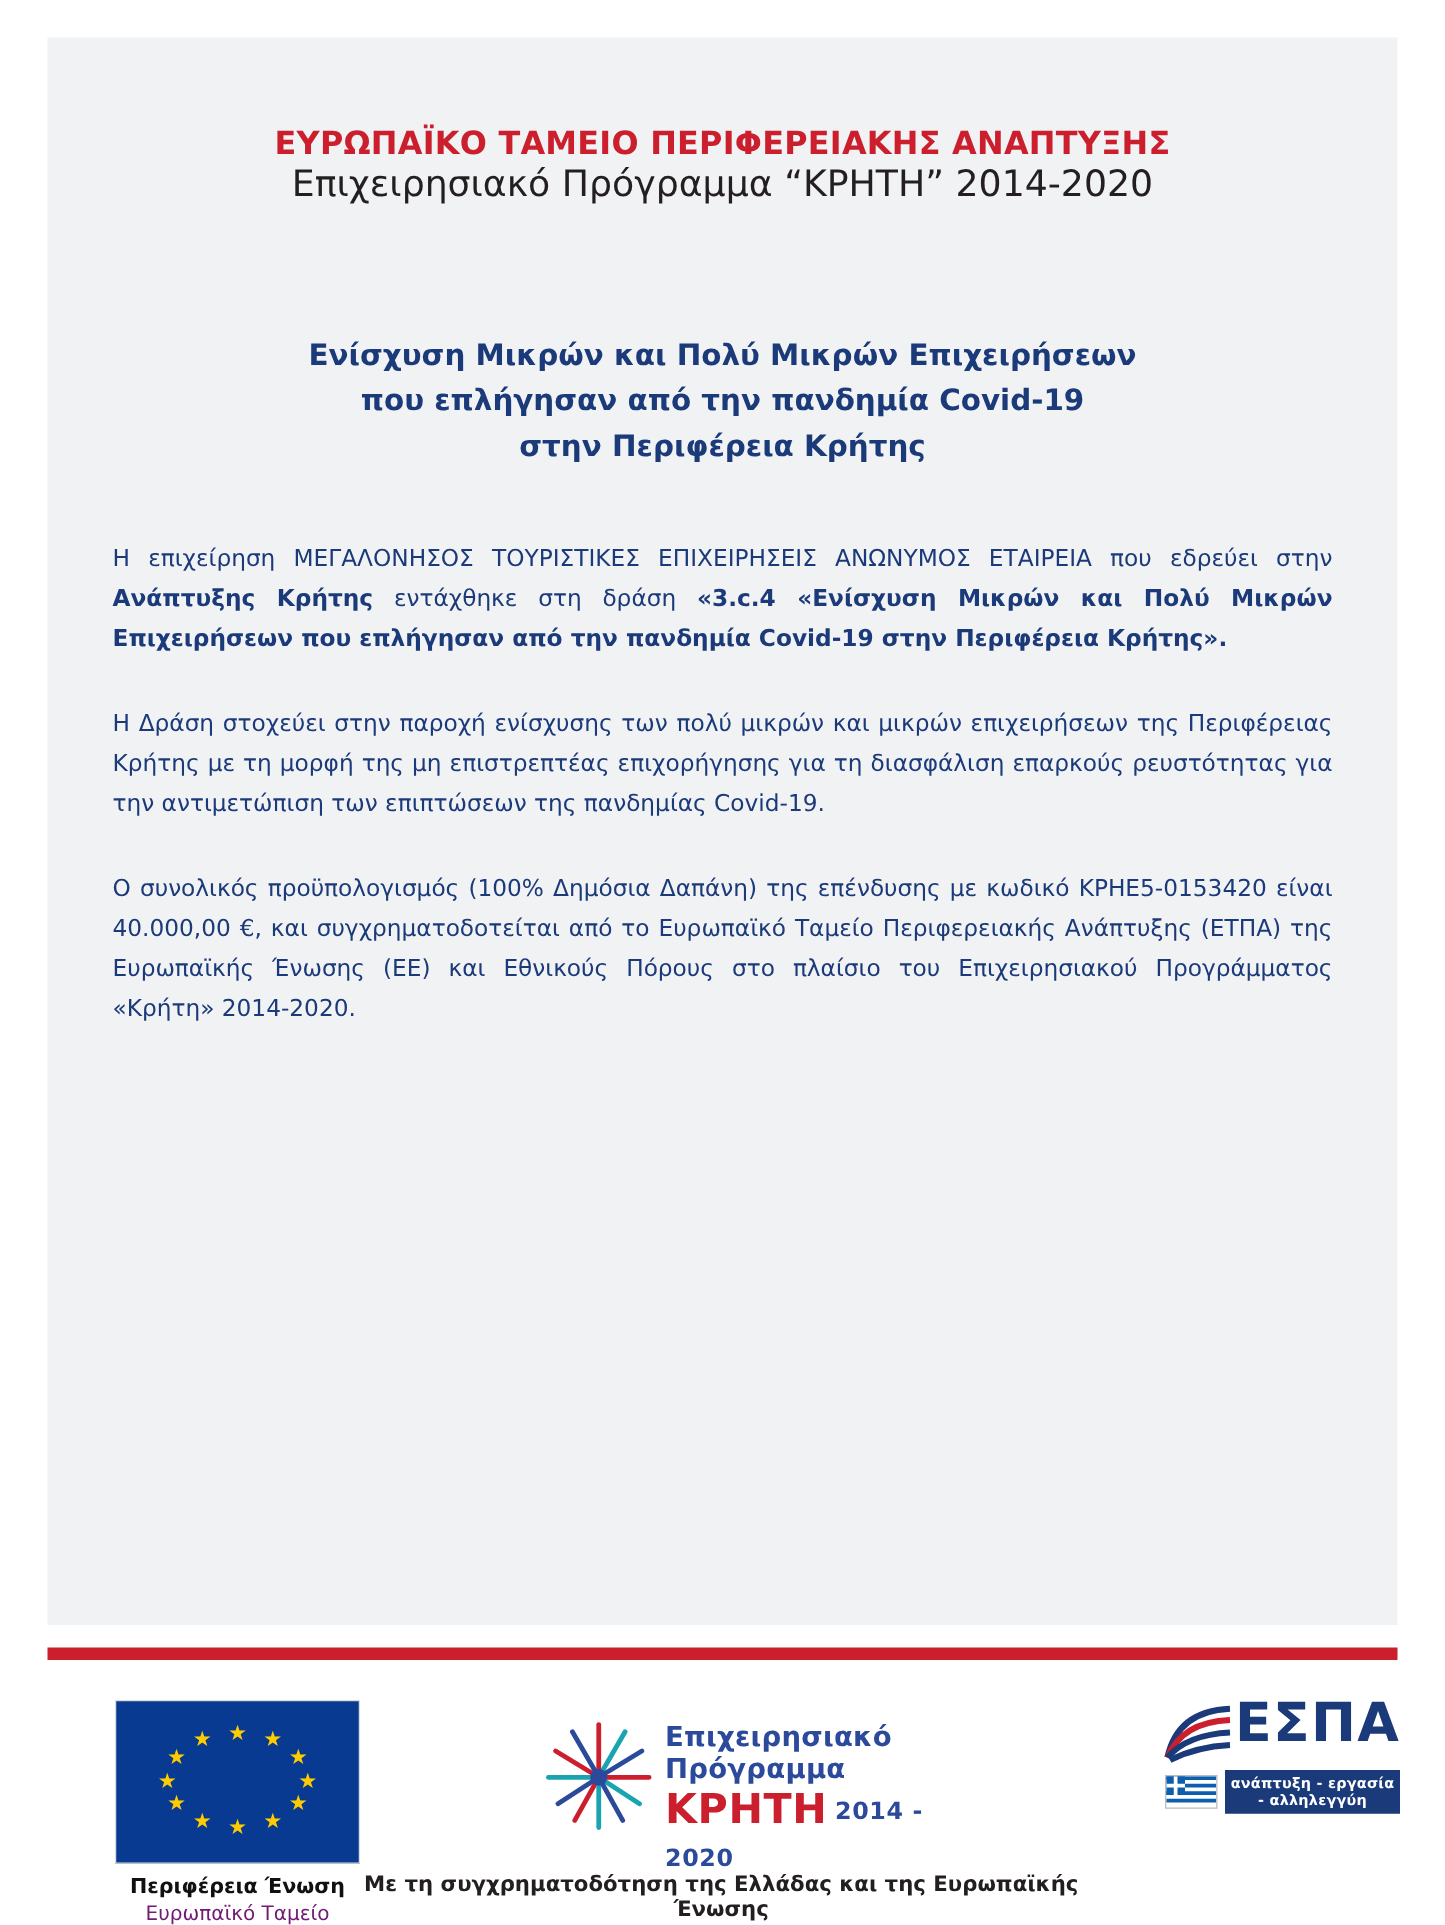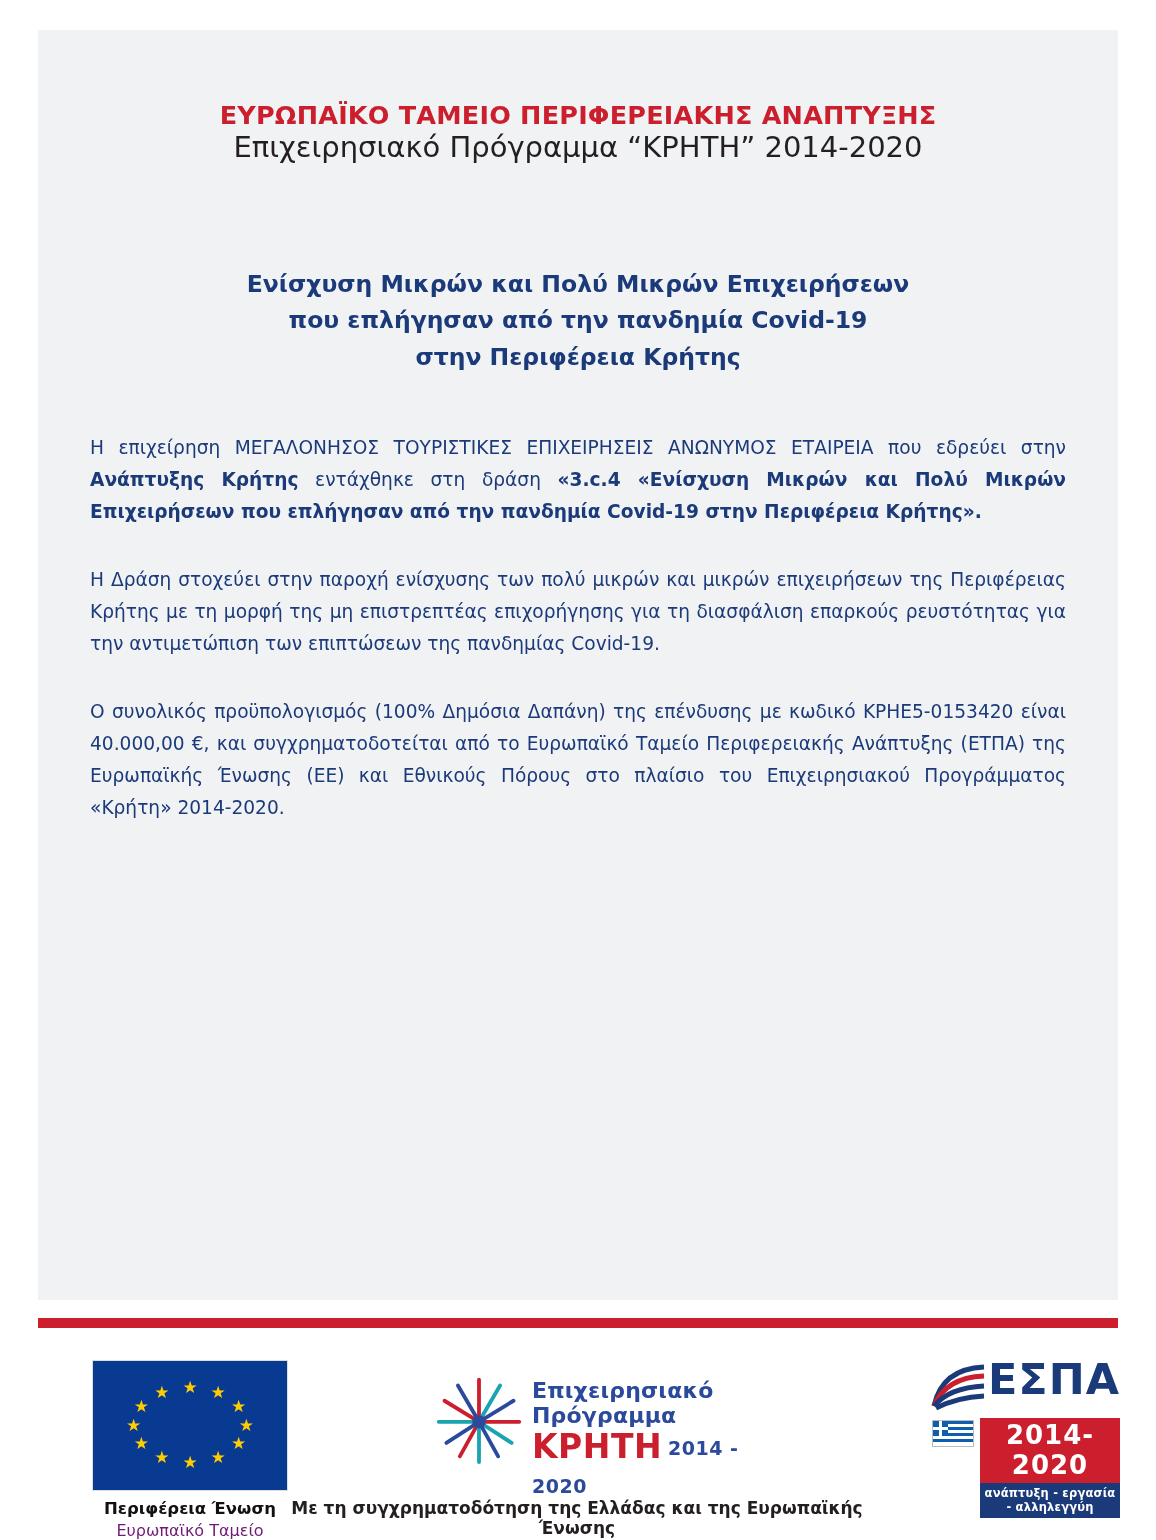--- a/index.html
+++ b/index.html
@@ -359,19 +359,18 @@
       </div>
       <div class="gr-flag">
         <div class="gr-stripe" style="top:0px;"></div>
         <div class="gr-stripe" style="top:6px;"></div>
         <div class="gr-stripe" style="top:12px;"></div>
         <div class="gr-stripe" style="top:18px;"></div>
         <div class="gr-canton"></div>
         <div class="gr-cross-v"></div>
         <div class="gr-cross-h"></div>
       </div>
-      <div class="espa-years">2014-2020</div>
       <div class="espa-slogan">ανάπτυξη - εργασία - αλληλεγγύη</div>
     </div>
 
   </div>
 
 </div>
 
 </body></html>

